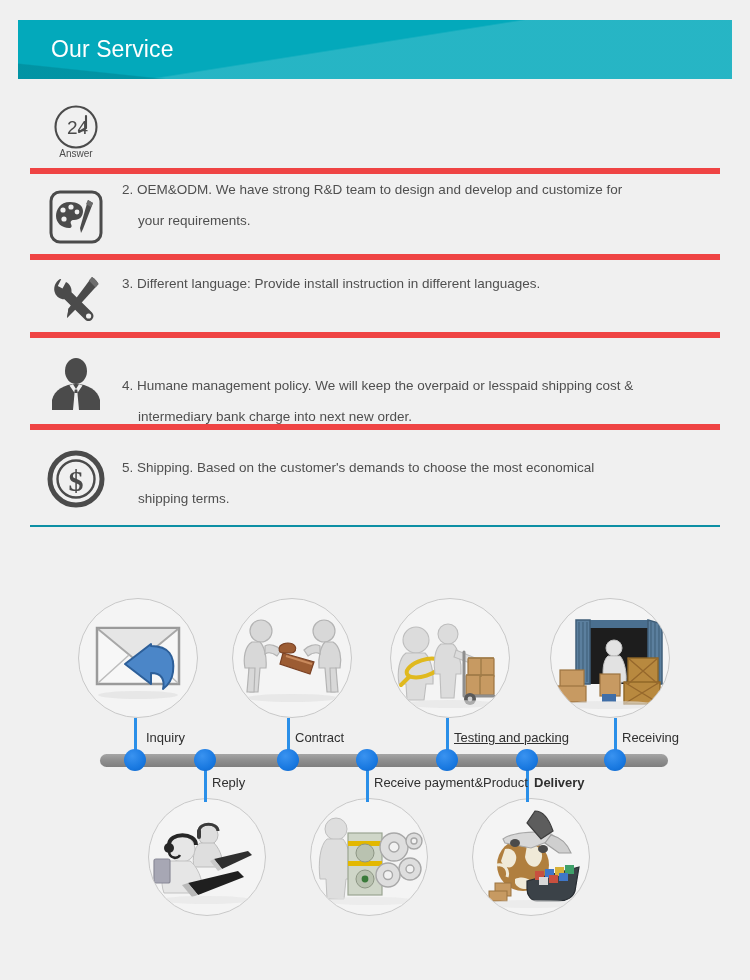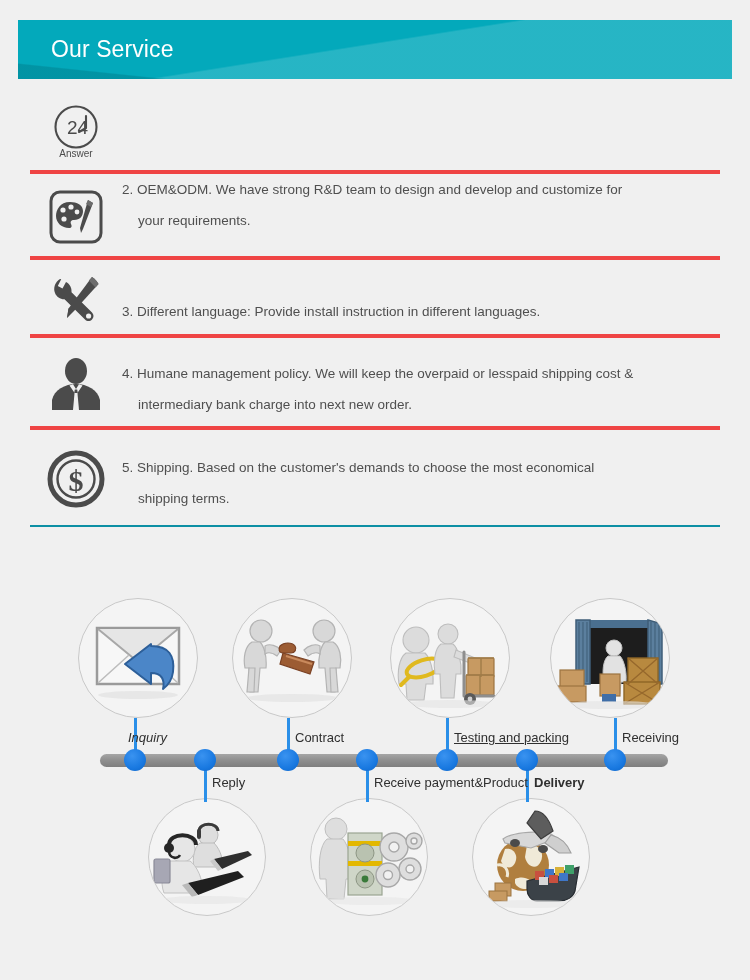--- a/index.html
+++ b/index.html
@@ -69,21 +69,21 @@
     position: absolute;
     left: 0;
     top: 88px;
     width: 750px;
   }
   .service-row {
     position: relative;
     display: flex;
     align-items: flex-start;
     padding: 0;
-    border-bottom: 4px solid #ef4444;
+    border-bottom: 6px solid #ef4444;
     margin: 0 30px 0 30px;
     box-sizing: border-box;
   }
   .service-row:last-child {
     border-bottom: 2px solid #0c8fa4;
   }
   .service-icon {
     flex: 0 0 92px;
     width: 92px;
     display: flex;
@@ -104,23 +104,23 @@
     display: block;
     white-space: nowrap;
   }
   .service-text .ln.indent { padding-left: 16px; }
 
   .r1 { height: 86px; }
   .r1 .service-text { padding-top: 18px; }
   .r2 { height: 86px; }
   .r2 .service-text { }
   .r3 { height: 78px; }
-  .r3 .service-text { padding-top: 36px; }
+  .r3 .service-text { padding-top: 8px; }
   .r4 { height: 92px; }
-  .r4 .service-text { padding-top: 20px; }
+  .r4 .service-text { padding-top: 20px; margin-top: 12px; }
   .r5 { height: 97px; }
   .r5 .service-text { padding-top: 22px; }
 
   .r1 .service-icon { height: 86px; }
   .r2 .service-icon { height: 86px; }
   .r3 .service-icon { height: 78px; }
   .r4 .service-icon { height: 92px; }
   .r5 .service-icon { height: 97px; }
   .flow-bar {
     position: absolute;
@@ -479,21 +479,21 @@
   <div class="flow-bar"></div>
 
   <div class="flow-dot" style="left:124px; top:749px;"></div>
   <div class="flow-dot" style="left:194px; top:749px;"></div>
   <div class="flow-dot" style="left:277px; top:749px;"></div>
   <div class="flow-dot" style="left:356px; top:749px;"></div>
   <div class="flow-dot" style="left:436px; top:749px;"></div>
   <div class="flow-dot" style="left:516px; top:749px;"></div>
   <div class="flow-dot" style="left:604px; top:749px;"></div>
 
-  <div class="flow-label" style="left:128px; top:730px;font-style:italic;">Inquiry</div>
+  <div class="flow-label" style="left:146px; top:730px;">Inquiry</div>
   <div class="flow-label" style="left:212px; top:775px;">Reply</div>
   <div class="flow-label" style="left:295px; top:730px;">Contract</div>
   <div class="flow-label" style="left:374px; top:775px;">Receive payment&amp;Product</div>
   <div class="flow-label" style="left:454px; top:730px;text-decoration:underline;">Testing and packing</div>
   <div class="flow-label" style="left:534px; top:775px;font-weight:bold;">Delivery</div>
   <div class="flow-label" style="left:622px; top:730px;">Receiving</div>
 
 </div>
 
 </body></html>

